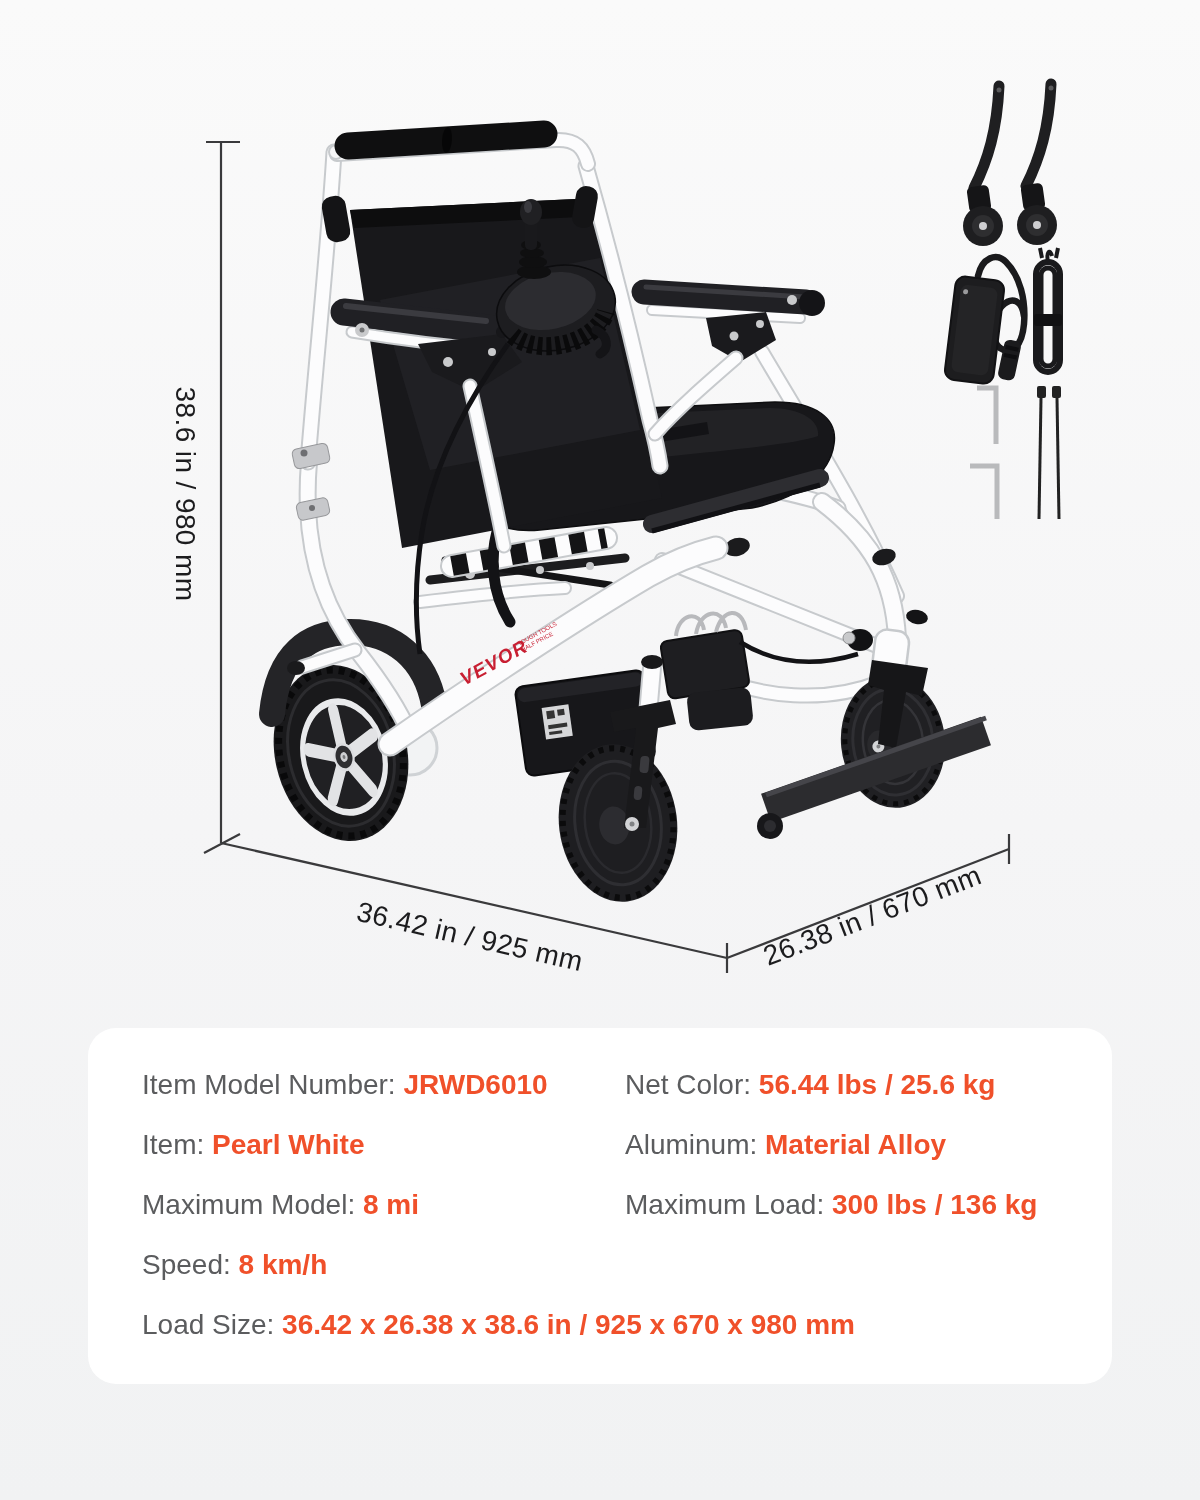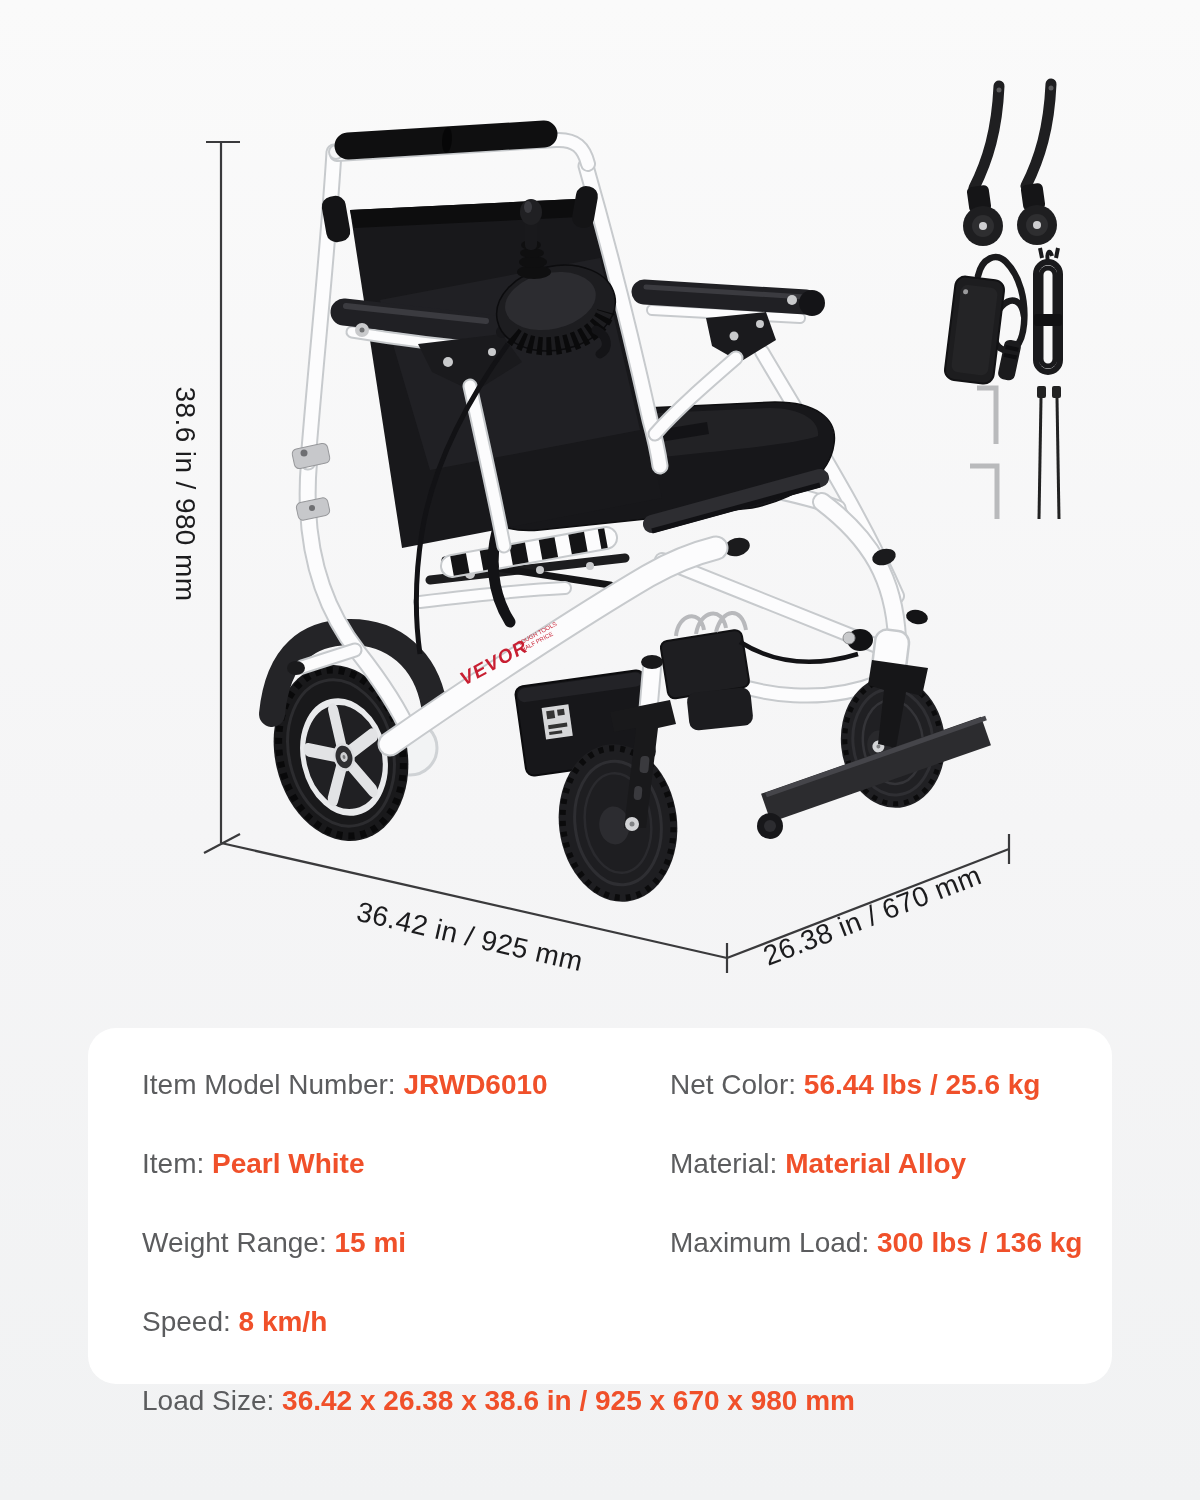--- a/index.html
+++ b/index.html
@@ -9,21 +9,21 @@
   .scene{position:absolute;left:0;top:0;width:1200px;height:1500px;}
   
   .to{fill:none;stroke:#c7cacd;stroke-linecap:round;stroke-linejoin:round}
   .tw{fill:none;stroke:#fcfcfd;stroke-linecap:round;stroke-linejoin:round}
   .ink{stroke:#3a3a3c;stroke-width:2.2;fill:none}
   .dimtext{font-size:28px;fill:#1c1c1e;letter-spacing:.4px}
   
   .spec-card{position:absolute;left:88px;top:1028px;width:1024px;height:356px;
              background:#ffffff;border-radius:28px;box-sizing:border-box;
              padding:40px 40px 36px 54px;}
-  .spec-grid{display:grid;grid-template-columns:483px 1fr;row-gap:26px;column-gap:0;gap:45px;}
+  .spec-grid{display:grid;grid-template-columns:483px 1fr;row-gap:26px;column-gap:0;}
   .spec-cell{font-size:28px;line-height:34px;white-space:nowrap;}
   .spec-cell .lbl{color:#5b5c5e;font-weight:400;}
   .spec-cell .val{color:#f0502a;font-weight:700;}
   .span2{grid-column:1 / -1;}
 </style>
 </head>
 <body>
 
 <svg class="scene" viewBox="0 0 1200 1500">
 
@@ -331,26 +331,26 @@
     </div>
     <div class="spec-cell">
       <span class="lbl">Net Color:</span>
       <span class="val">56.44 lbs / 25.6 kg</span>
     </div>
     <div class="spec-cell">
       <span class="lbl">Item:</span>
       <span class="val">Pearl White</span>
     </div>
     <div class="spec-cell">
-      <span class="lbl">Material:</span>
+      <span class="lbl">Aluminum:</span>
       <span class="val">Material Alloy</span>
     </div>
     <div class="spec-cell">
-      <span class="lbl">Weight Range:</span>
-      <span class="val">15 mi</span>
+      <span class="lbl">Maximum Model:</span>
+      <span class="val">8 mi</span>
     </div>
     <div class="spec-cell">
       <span class="lbl">Maximum Load:</span>
       <span class="val">300 lbs / 136 kg</span>
     </div>
     <div class="spec-cell">
       <span class="lbl">Speed:</span>
       <span class="val">8 km/h</span>
     </div>
     <div class="spec-cell"></div>

